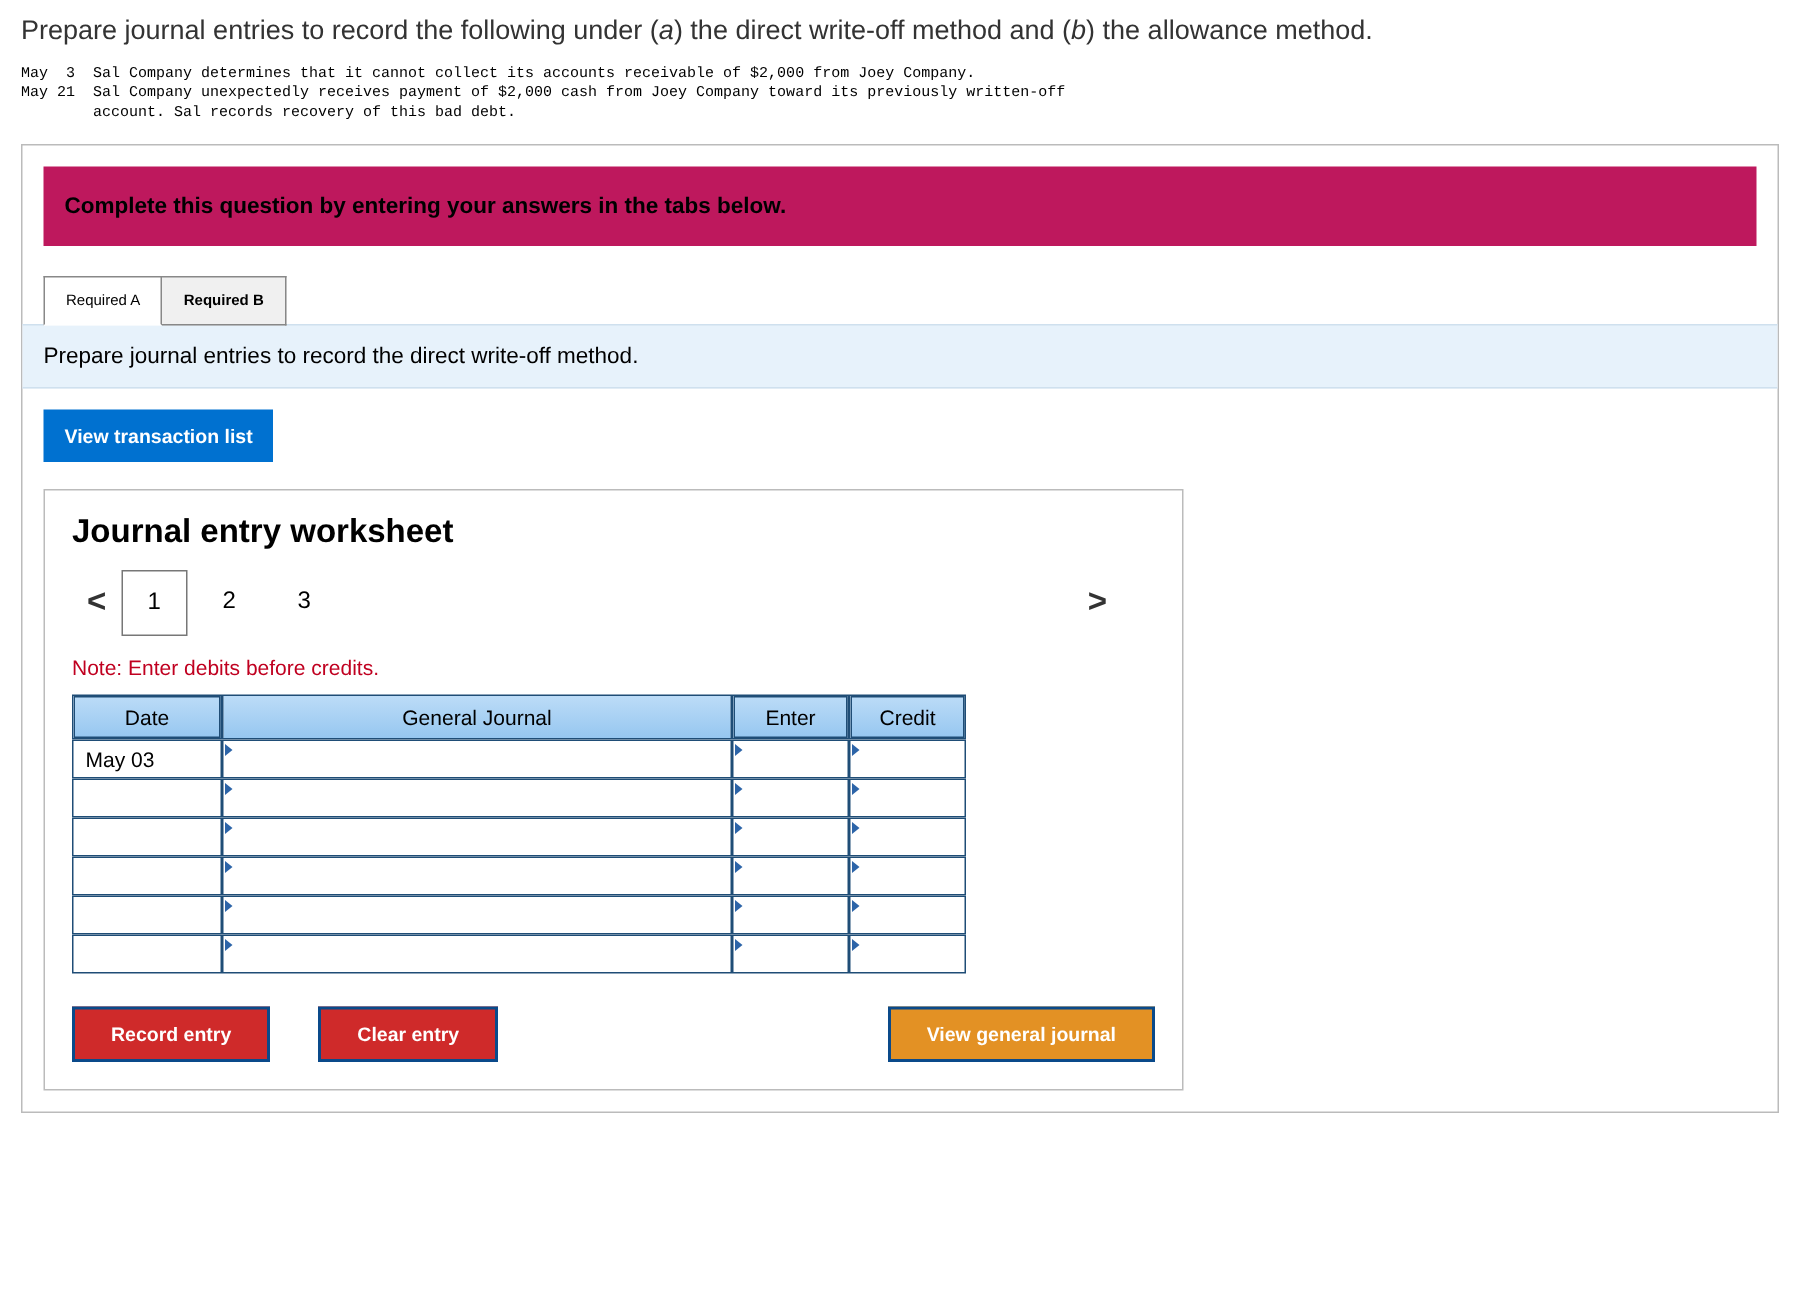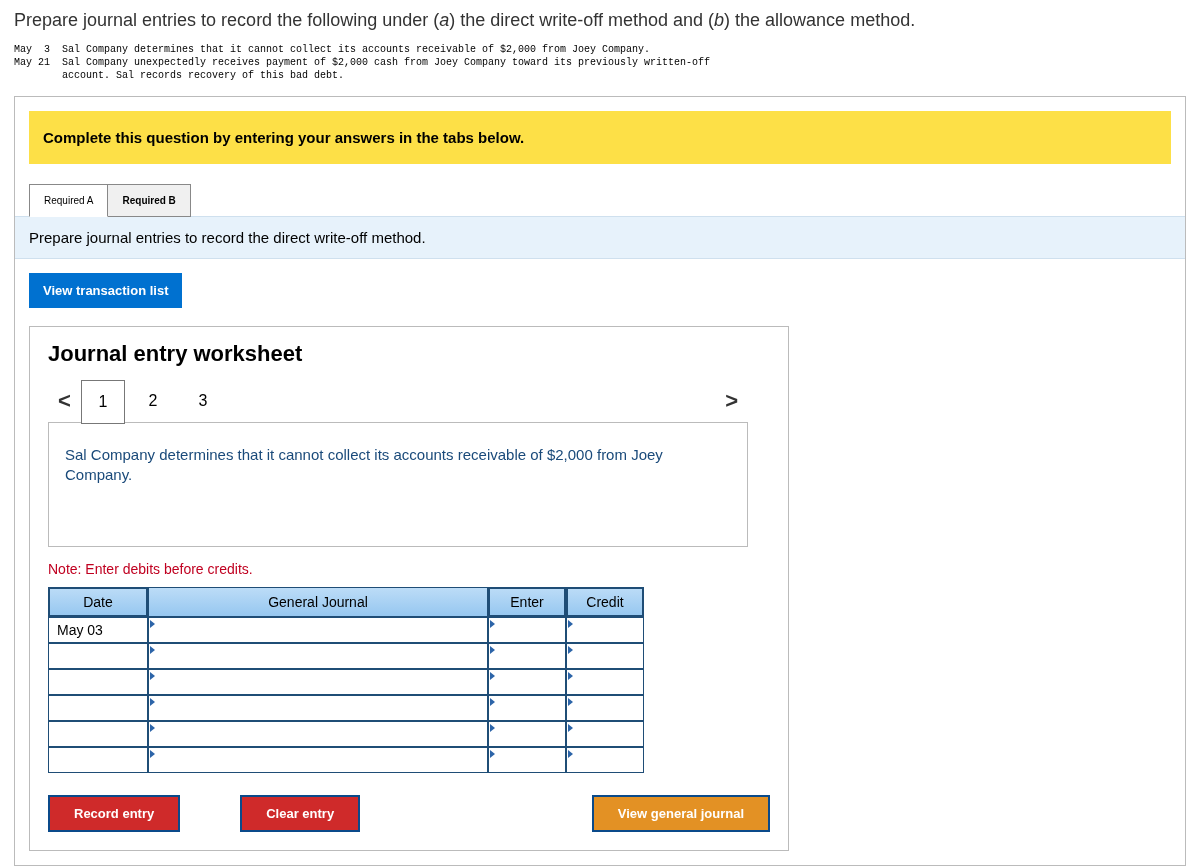--- a/index.html
+++ b/index.html
@@ -23,21 +23,21 @@
     white-space: pre;
     line-height: 1.3;
     color: #000;
     margin-bottom: 14px;
   }
   .outer-frame {
     border: 1px solid #bbb;
     padding: 0;
   }
   .instruction-bar {
-    background: #fde047;
+    background: #be185d;
     padding: 18px 14px;
     font-weight: bold;
     font-size: 15px;
     margin: 14px 14px 20px 14px;
   }
   .tabs-row {
     display: flex;
     margin: 0 14px -1px 14px;
   }
   .tab {
@@ -163,21 +163,21 @@
     position: absolute;
     left: 1px;
     top: 2px;
     width: 0; height: 0;
     border-left: 5px solid #2c64a8;
     border-top: 4px solid transparent;
     border-bottom: 4px solid transparent;
   }
   .btn-row {
     display: flex;
-    gap: 60px;
+    gap: 32px;
     margin-top: 22px;
     align-items: center;
     justify-content: flex-end;
   }
   .rec-btn, .clr-btn, .vgj-btn {
     border: 2px solid #0a4a8a;
     color: #fff;
     font-weight: bold;
     font-size: 13px;
     padding: 9px 24px;
@@ -217,21 +217,20 @@
     <div style="display:flex; align-items:center; justify-content:space-between; max-width:700px;">
       <div class="ws-nav">
         <span class="nav-chevron">&lt;</span>
         <div class="ws-step active">1</div>
         <div class="ws-step">2</div>
         <div class="ws-step">3</div>
       </div>
       <span class="nav-chevron">&gt;</span>
     </div>
 
-    <div class="ws-desc-box">Sal Company determines that it cannot collect its accounts receivable of $2,000 from Joey Company.</div>
 
     <div class="red-note">Note: Enter debits before credits.</div>
 
     <table class="jr-table">
       <thead>
         <tr>
           <th class="col-date inner-border">Date</th>
           <th class="col-gj">General Journal</th>
           <th class="col-db inner-border">Enter</th>
           <th class="col-cr inner-border">Credit</th>

